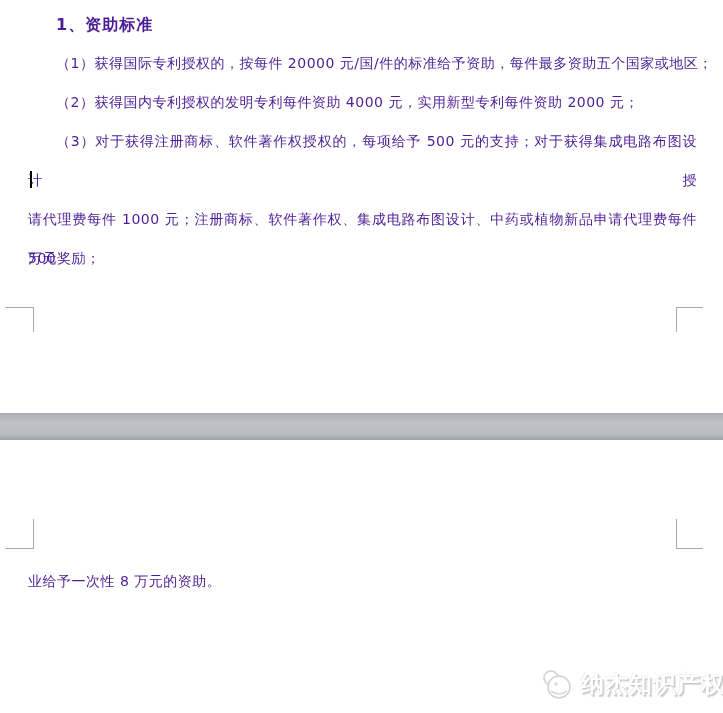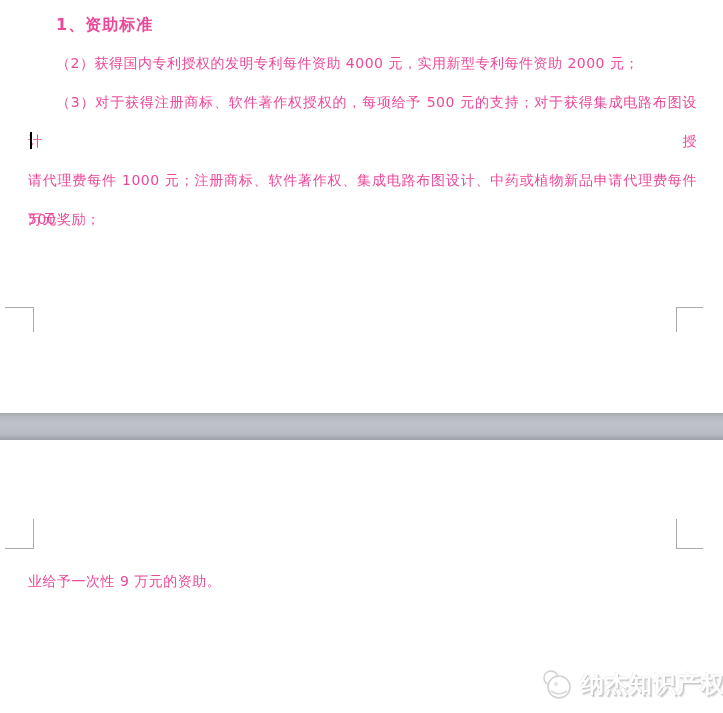--- a/index.html
+++ b/index.html
@@ -17,21 +17,21 @@
   
   .page-text {
     position: absolute;
     left: 28px;
     width: 669px;
   }
   .doc-line {
     height: 39px;
     line-height: 39px;
     font-size: 14px;
-    color: #ec4899;
+    color: #4c1d95;
     white-space: nowrap;
     letter-spacing: 0.5px;
   }
   .doc-line.justify {
     white-space: normal;
     text-align: justify;
     text-align-last: justify;
     text-justify: inter-character;
   }
   .doc-line.indent { text-indent: 28px; }
@@ -91,37 +91,38 @@
     white-space: nowrap;
   }
 </style>
 </head>
 <body>
 
 <div class="canvas">
 
   <div id="page1-text" class="page-text" style="top:5px">
       <div class="doc-line bold indent"><span>1、资助标准</span></div>
+      <div class="doc-line indent"><span>（1）获得国际专利授权的，按每件 20000 元/国/件的标准给予资助，每件最多资助五个国家或地区；</span></div>
       <div class="doc-line indent"><span>（2）获得国内专利授权的发明专利每件资助 4000 元，实用新型专利每件资助 2000 元；</span></div>
       <div class="doc-line indent justify"><span>（3）对于获得注册商标、软件著作权授权的，每项给予 500 元的支持；对于获得集成电路布图设计授</span></div>
       <div class="doc-line"><span class="text-cursor"></span></div>
       <div class="doc-line justify"><span>请代理费每件 1000 元；注册商标、软件著作权、集成电路布图设计、中药或植物新品申请代理费每件 500</span></div>
       <div class="doc-line"><span>万元奖励；</span></div>
     </div>
 
   <div class="crop p1l"></div>
   <div class="crop p1r"></div>
 
   <div class="page-break"></div>
 
   <div class="crop p2l"></div>
   <div class="crop p2r"></div>
 
   <div id="page2-text" class="page-text" style="top:562px">
-      <div class="doc-line"><span>业给予一次性 9 万元的资助。</span></div>
+      <div class="doc-line"><span>业给予一次性 8 万元的资助。</span></div>
     </div>
 
   <div class="watermark">
     <svg width="31" height="31" viewBox="0 0 31 31">
       <circle cx="10" cy="9" r="7" fill="#ffffff" stroke="#d2d2d2" stroke-width="1.6"></circle>
       <circle cx="18" cy="18" r="11" fill="#ffffff" stroke="#d2d2d2" stroke-width="1.6"></circle>
       <path d="M10 22 q8 6 16 0" fill="none" stroke="#dadada" stroke-width="1.6"></path>
       <circle cx="15" cy="15" r="2" fill="#e2e2e2"></circle>
     </svg>
     <span class="wm-text">纳杰知识产权</span>

